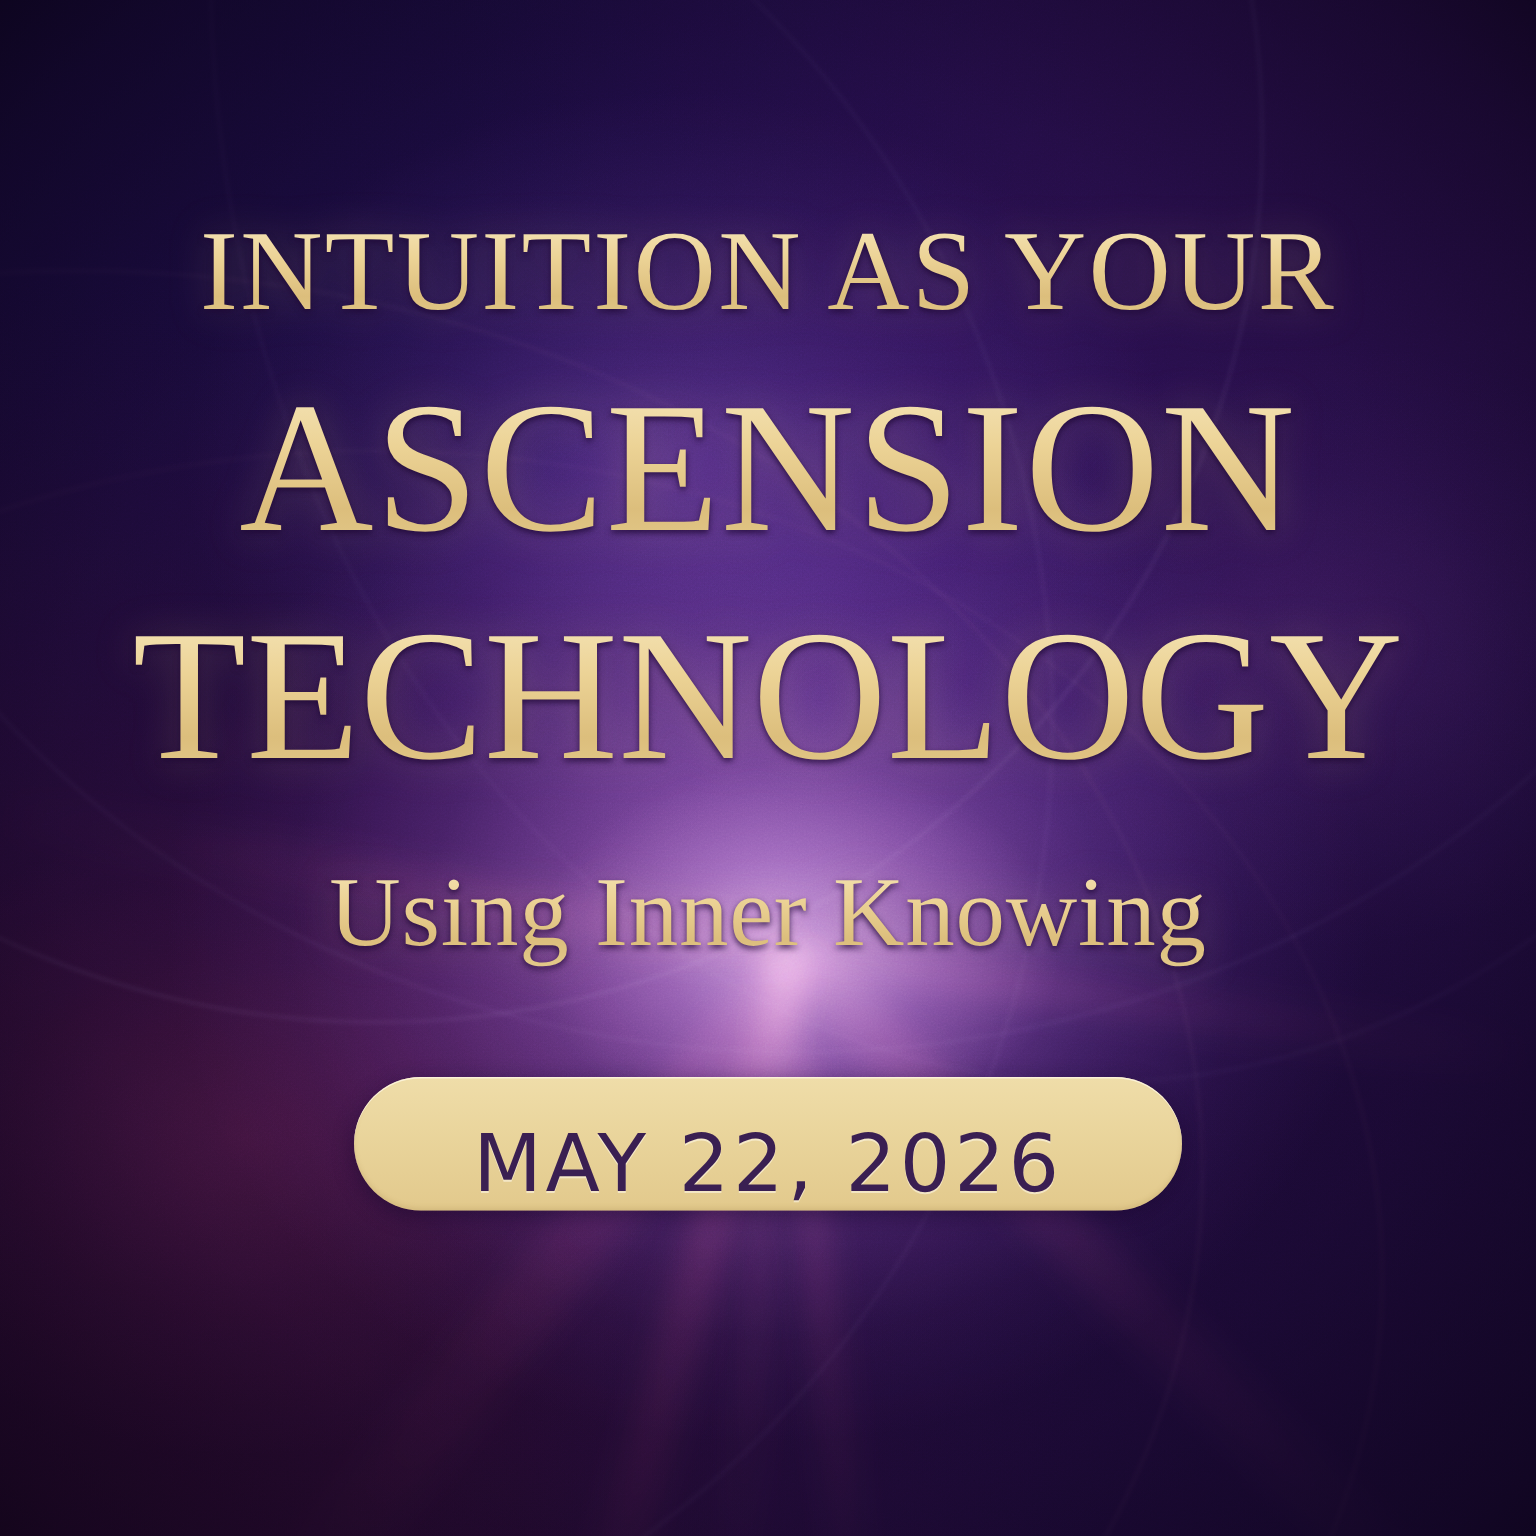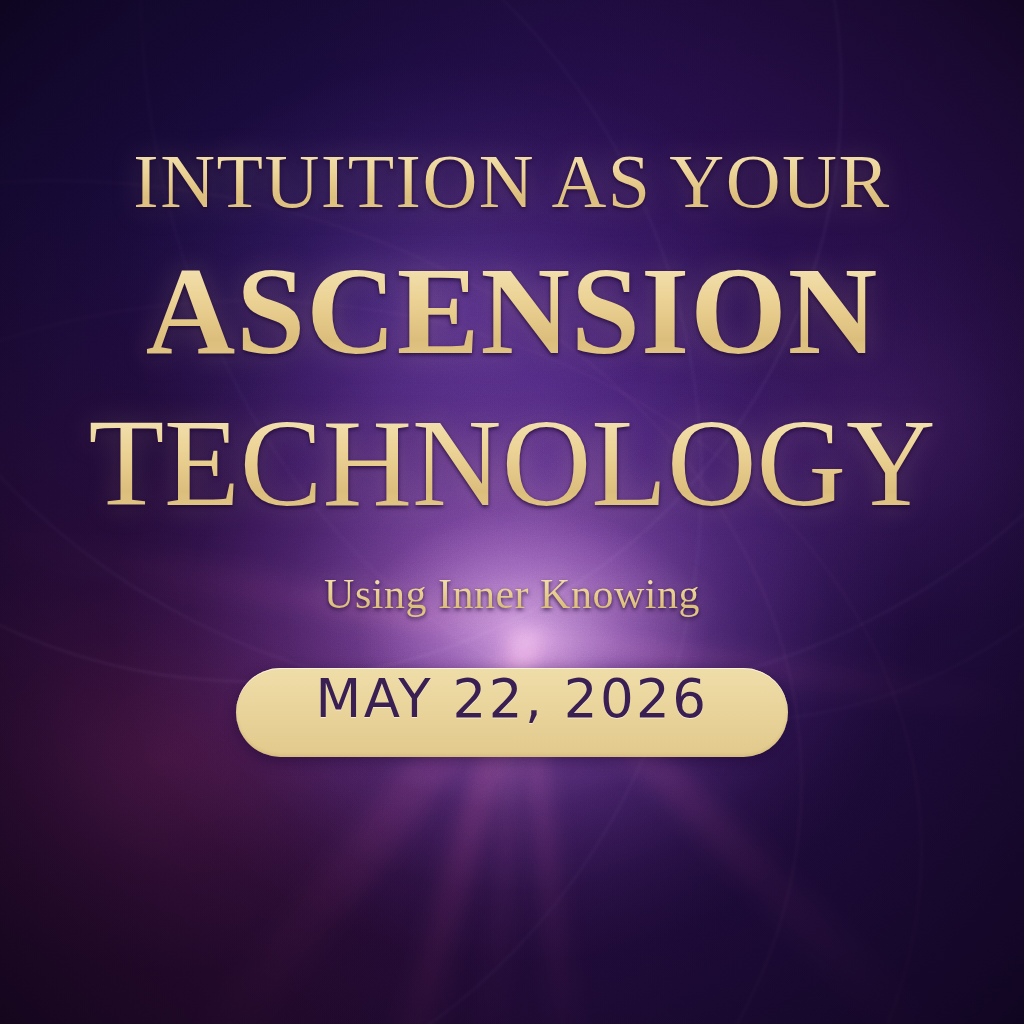--- a/index.html
+++ b/index.html
@@ -193,54 +193,54 @@
     letter-spacing: 1.5px;
     font-weight: 400;
     white-space: nowrap;
   }
 
   .title-1 {
     margin-top: 31px;
     font-size: 124px;
     line-height: 1;
     letter-spacing: 1px;
-    font-weight: 700;
+    font-weight: 400;
     white-space: nowrap;
   }
 
   .title-2 {
     margin-top: 28px;
     font-size: 124px;
     line-height: 1;
     letter-spacing: 0px;
     font-weight: 400;
     white-space: nowrap;
   }
 
   .subtitle {
     margin-top: 44px;
-    font-size: 42px;
+    font-size: 66px;
     line-height: 1.18;
     letter-spacing: 0.5px;
     font-weight: 400;
   }
   .subtitle .sub-line { display: block; white-space: nowrap; }
 
   .date-pill {
-    margin-top: 48px;
+    margin-top: 70px;
     width: 552px;
     height: 89px;
     border-radius: 46px;
     background: linear-gradient(to bottom, #efdda9 0%, #e9d49b 46%, #e2c98c 100%);
     box-shadow:
        0 4px 14px rgba(24,6,44,0.48),
        inset 0 1px 0 rgba(255,250,232,0.75),
        inset 0 -2px 3px rgba(180,150,92,0.28);
     display: flex;
-    align-items: flex-start;
+    align-items: flex-end;
     justify-content: center;
   }
   .date-text {
     font-family: "DejaVu Sans", sans-serif;
     font-size: 53px;
     font-weight: 400;
     letter-spacing: 2.5px;
     color: #3a1f52;
     text-shadow: 0 1px 0 rgba(255,252,238,0.55);
     white-space: nowrap;

